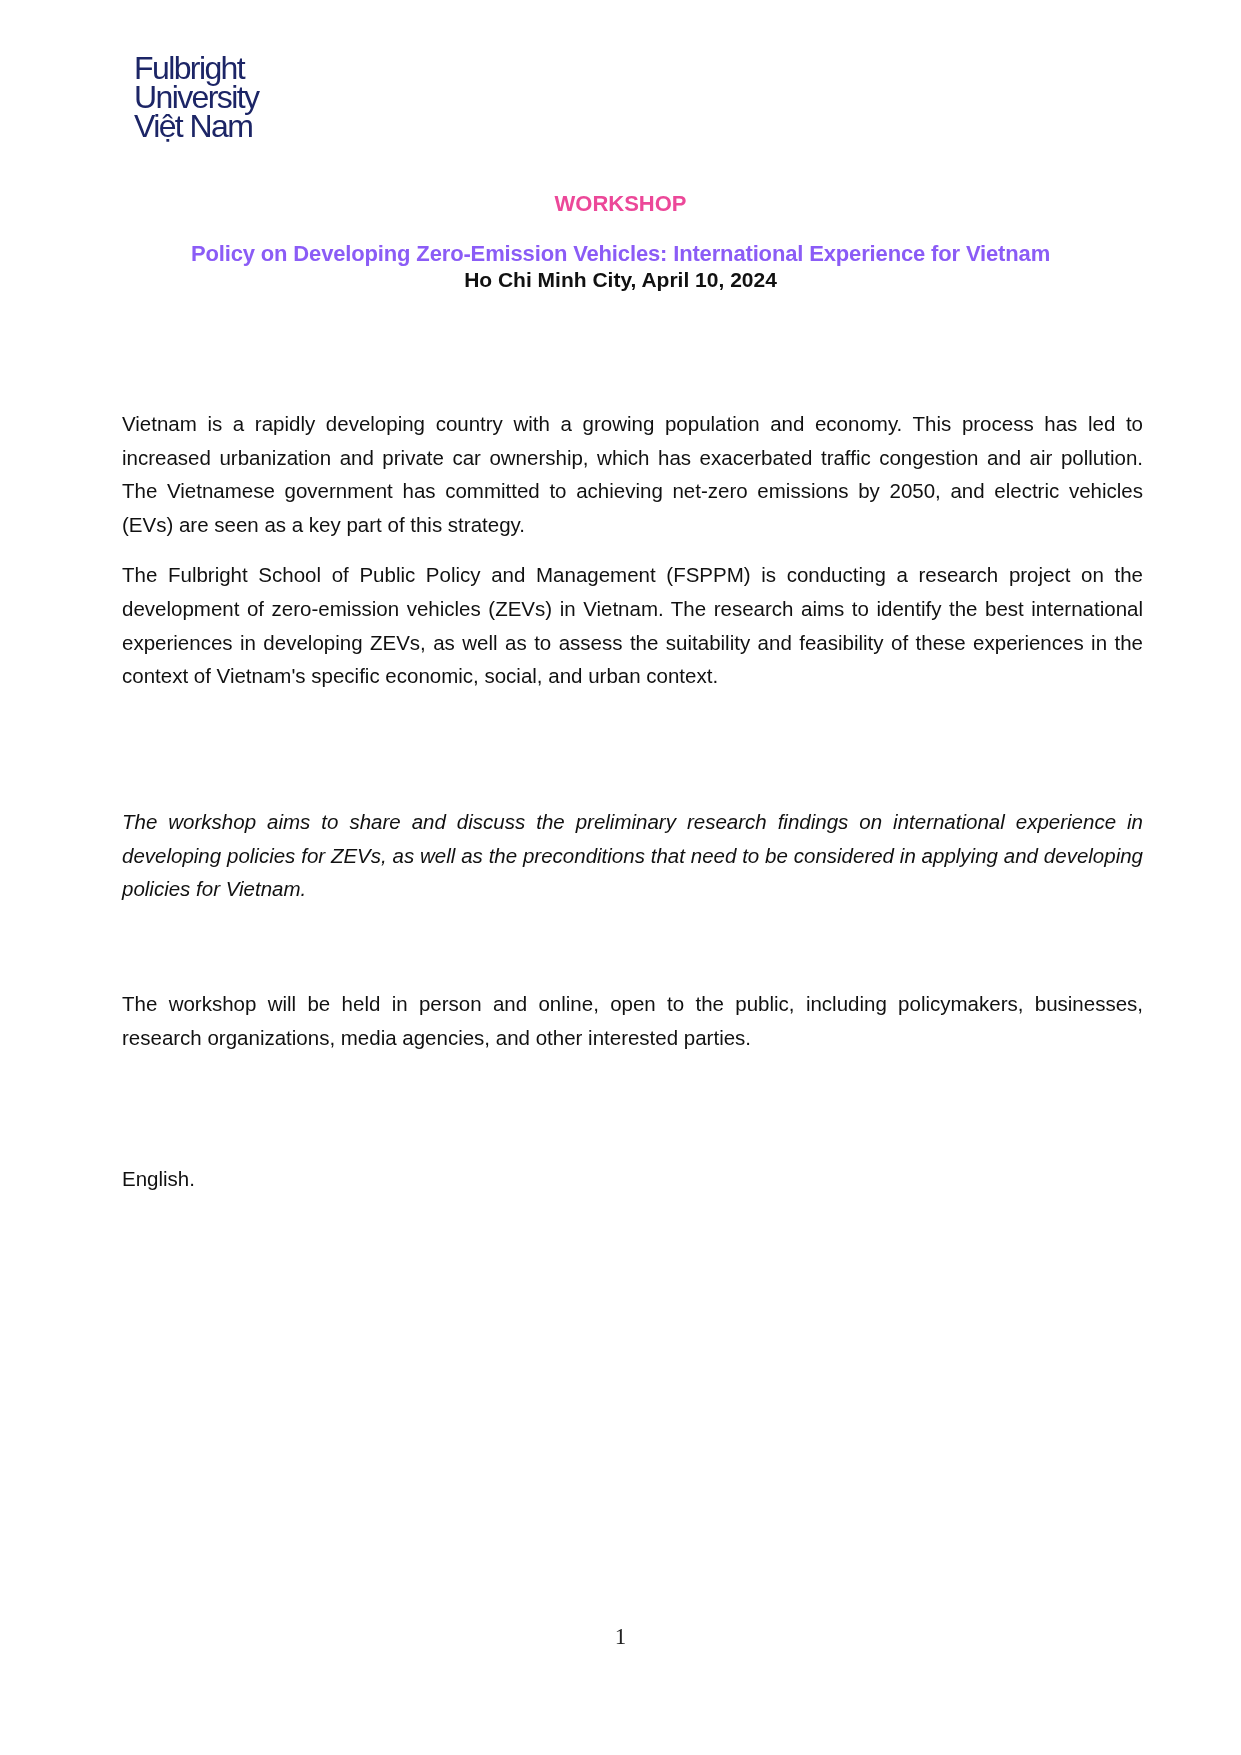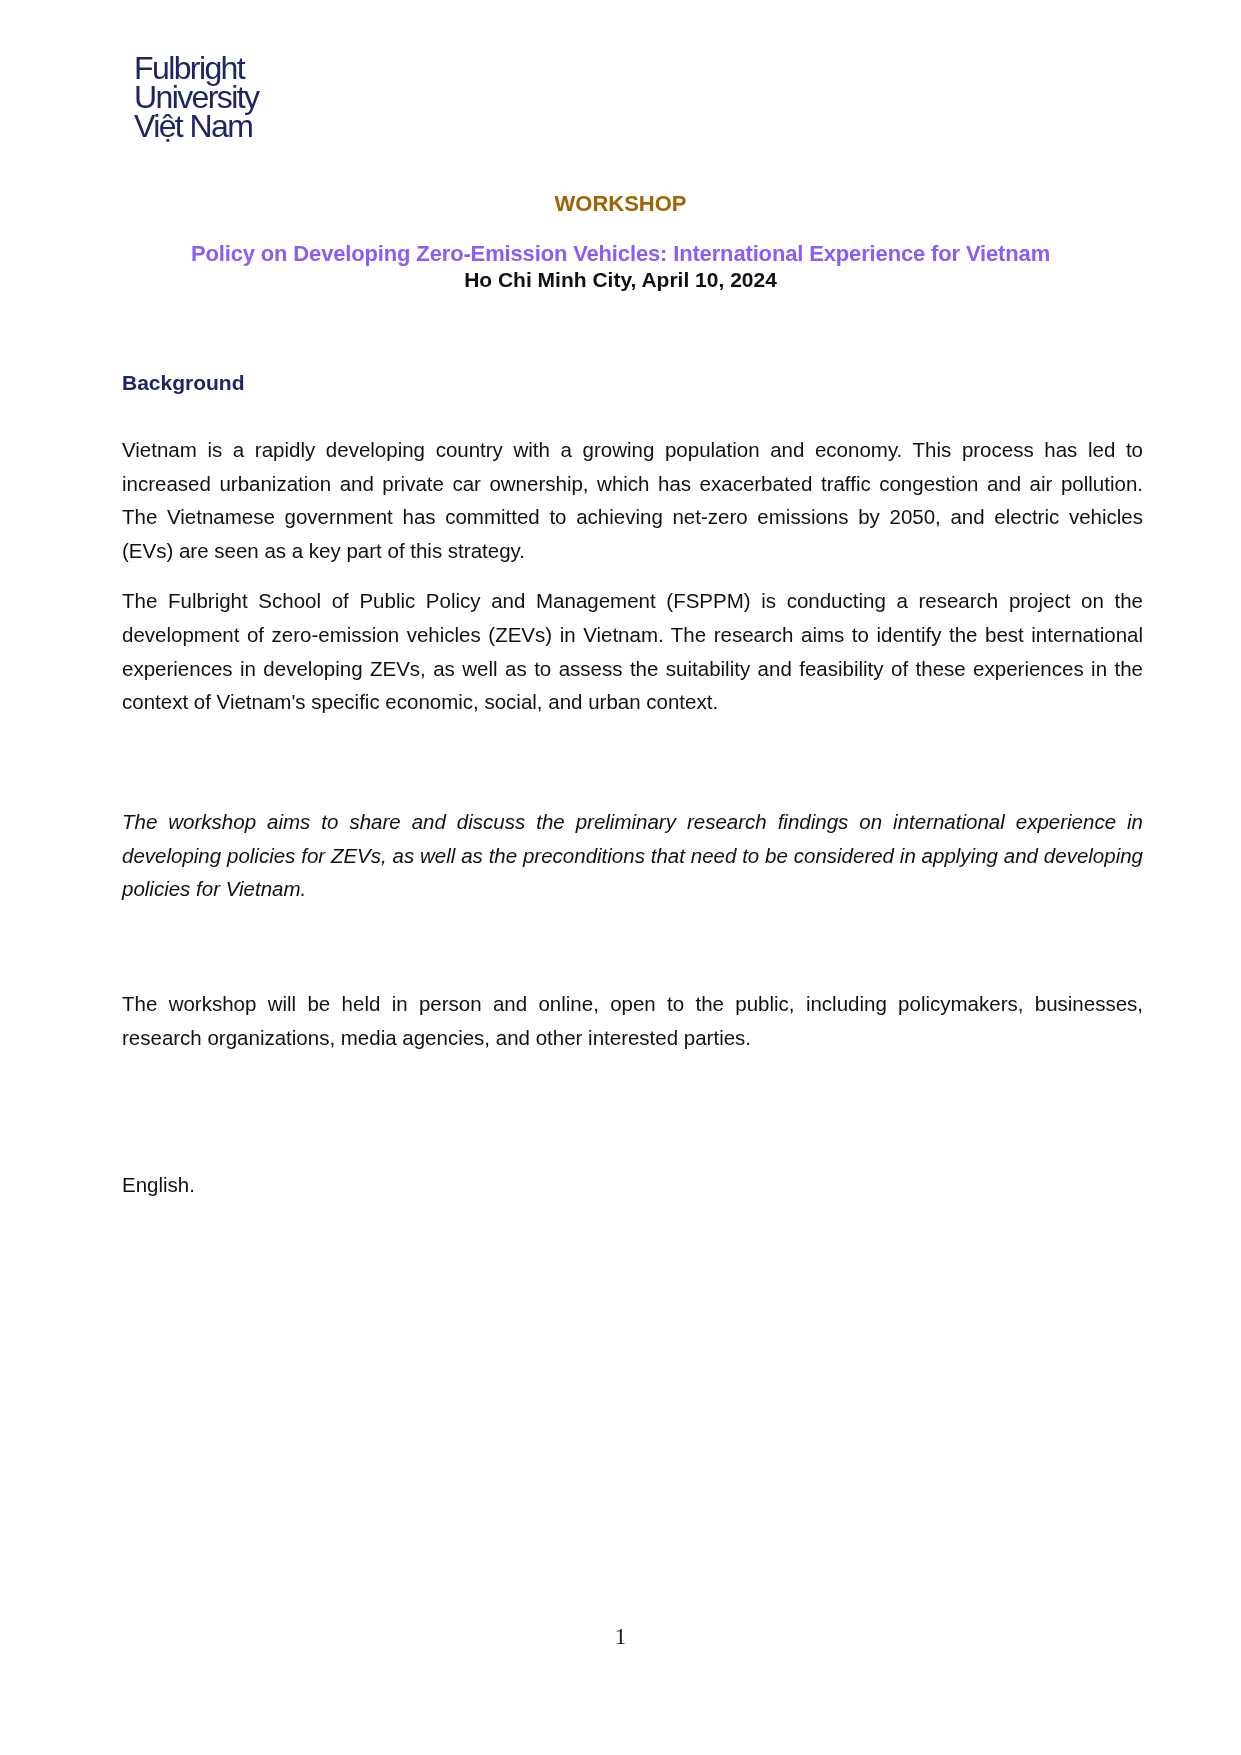--- a/index.html
+++ b/index.html
@@ -3,21 +3,21 @@
 <meta charset="utf-8">
 <style>
   html, body { margin: 0; padding: 0; background: #ffffff; }
   body { width: 1241px; height: 1755px; position: relative; overflow: hidden;
          font-family: "Liberation Sans", "DejaVu Sans", sans-serif; color: #111111; }
   .logo { position: absolute; left: 134px; top: 54px; color: #1c2566;
           font-family: Liberation Sans, sans-serif; font-size: 32px;
           line-height: 29px; letter-spacing: -1.6px; }
   .logo div { white-space: nowrap; }
   .center { position: absolute; left: 0; width: 1241px; text-align: center; font-weight: bold; }
-  .workshop { top: 191px; font-size: 22px; color: #a16207; }
+  .workshop { top: 191px; font-size: 22px; color: #ec4899; }
   .title { top: 241px; font-size: 22px; color: #8b5cf6; letter-spacing: -0.15px; }
   .date { top: 268px; font-size: 21px; color: #111111; }
   .section { position: absolute; left: 122px; width: 1021px; }
   .heading { font-weight: bold; font-size: 21px; color: #1c2566; margin: 0; line-height: 26px; }
   .para { font-size: 20.5px; line-height: 33.6px; text-align: justify; margin: 0; color: #111111; }
   .page-num { position: absolute; left: 0; width: 1241px; top: 1624px; text-align: center;
               font-family: "Liberation Serif", "DejaVu Serif", serif; font-size: 23px; color: #222; }
 </style>
 </head>
 <body>
@@ -26,30 +26,29 @@
   <div>Fulbright</div>
   <div>University</div>
   <div>Việt Nam</div>
 </div>
 
 <div class="center workshop">WORKSHOP</div>
 <div class="center title">Policy on Developing Zero-Emission Vehicles: International Experience for Vietnam</div>
 <div class="center date">Ho Chi Minh City, April 10, 2024</div>
 
 <div class="section" style="top:370px;">
-  <h2 class="heading">Background</h2>
   <p class="para" style="margin-top:37px;">Vietnam is a rapidly developing country with a growing population and economy. This process has led to increased urbanization and private car ownership, which has exacerbated traffic congestion and air pollution. The Vietnamese government has committed to achieving net-zero emissions by 2050, and electric vehicles (EVs) are seen as a key part of this strategy.</p>
   <p class="para" style="margin-top:17px;">The Fulbright School of Public Policy and Management (FSPPM) is conducting a research project on the development of zero-emission vehicles (ZEVs) in Vietnam. The research aims to identify the best international experiences in developing ZEVs, as well as to assess the suitability and feasibility of these experiences in the context of Vietnam's specific economic, social, and urban context.</p>
 </div>
 
 <div class="section" style="top:787px;">
   <p class="para" style="margin-top:18px;font-style:italic;">The workshop aims to share and discuss the preliminary research findings on international experience in developing policies for ZEVs, as well as the preconditions that need to be considered in applying and developing policies for Vietnam.</p>
 </div>
 
 <div class="section" style="top:985px;">
   <p class="para" style="margin-top:2px;">The workshop will be held in person and online, open to the public, including policymakers, businesses, research organizations, media agencies, and other interested parties.</p>
 </div>
 
 <div class="section" style="top:1154px;">
-  <p class="para" style="margin-top:14px;">English.</p>
+  <p class="para" style="margin-top:8px;">English.</p>
 </div>
 
 <div class="page-num">1</div>
 
 </body></html>

